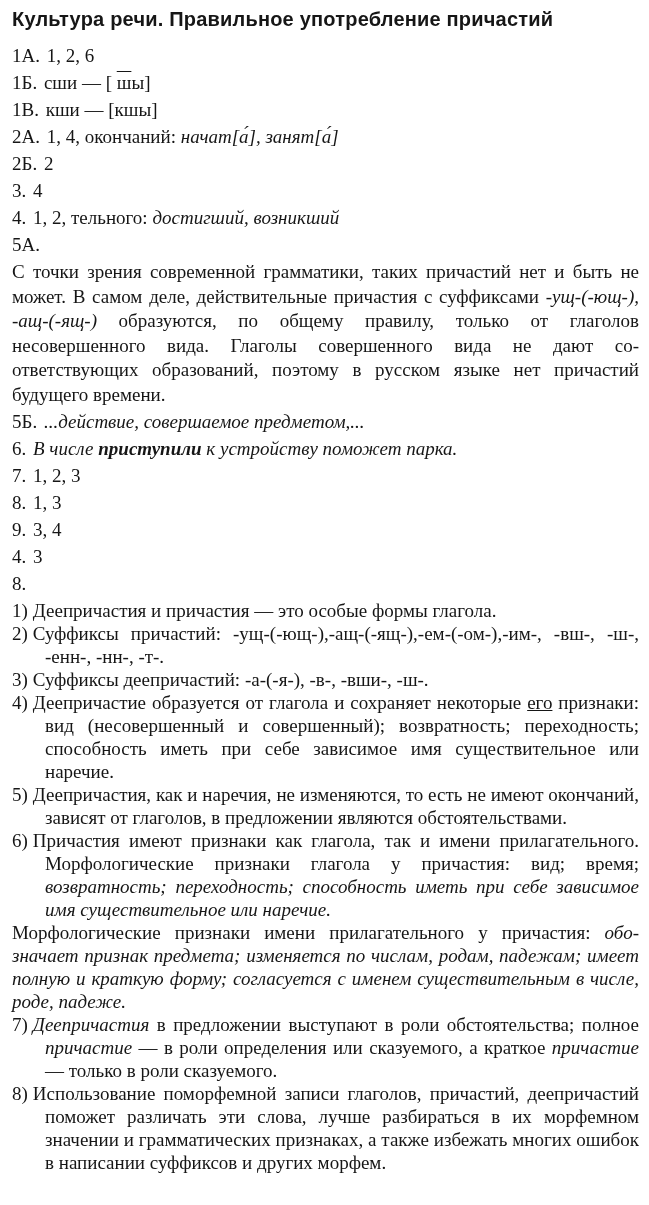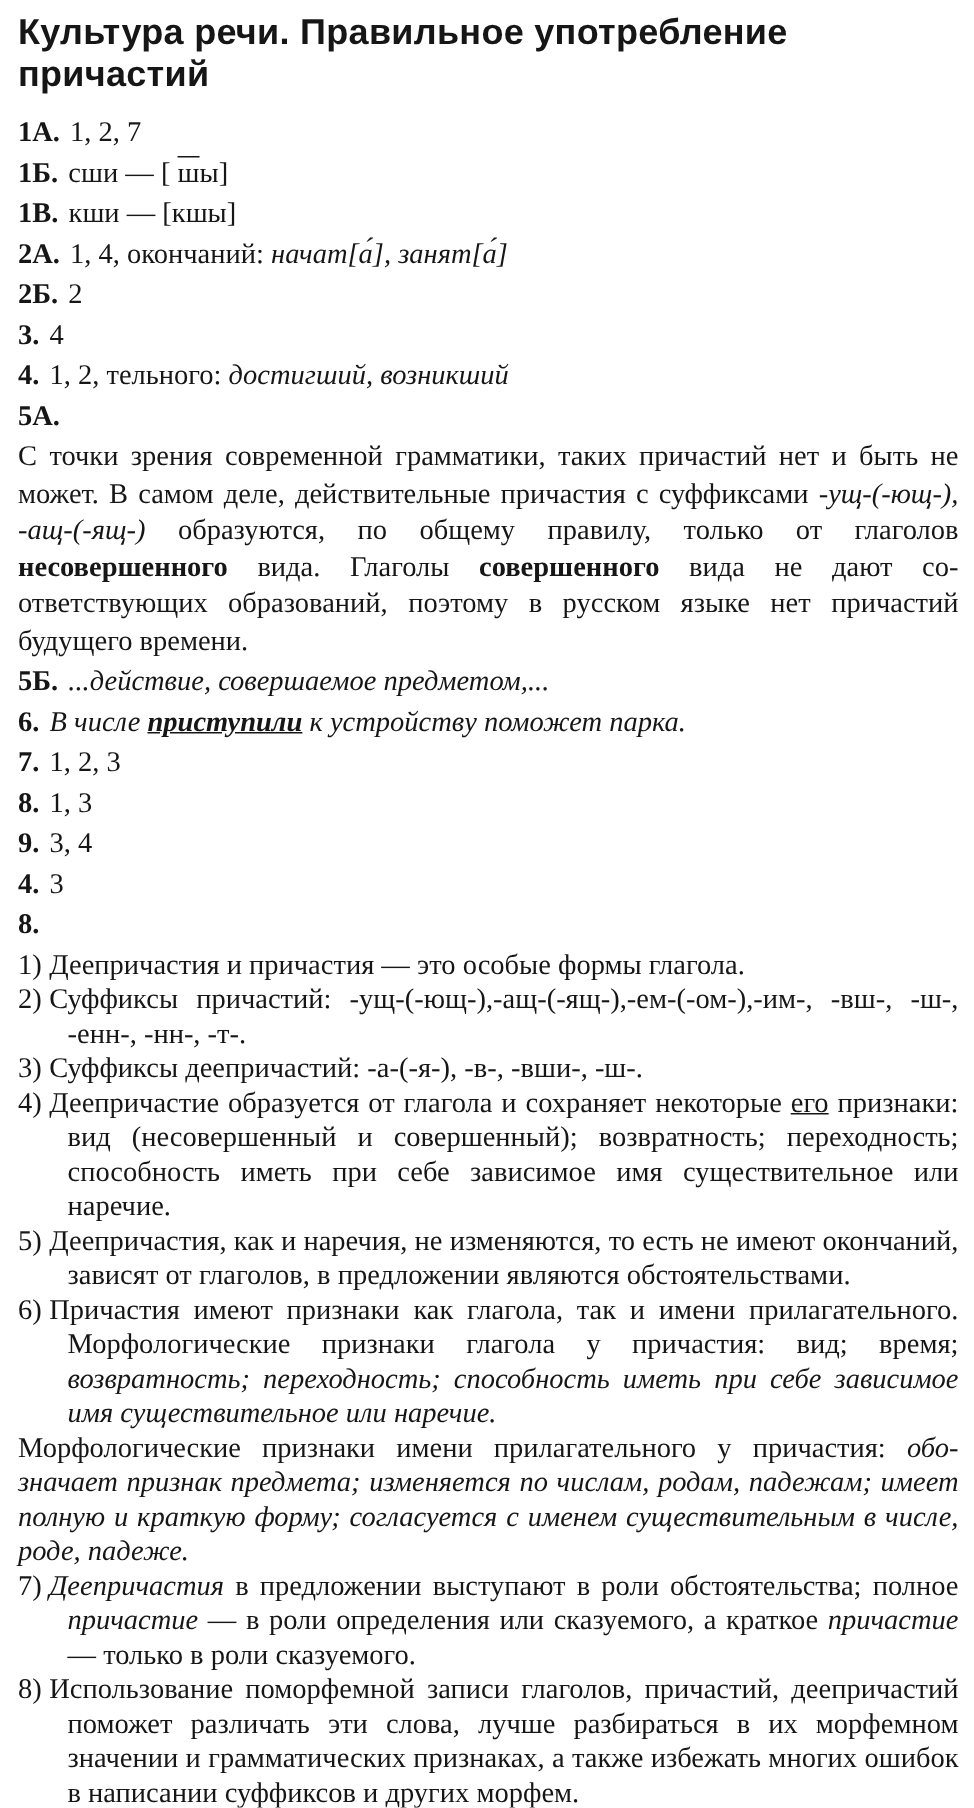--- a/index.html
+++ b/index.html
@@ -9,21 +9,21 @@
     height: 1205px;
     overflow: hidden;
     color: #161616;
     font-family: "Liberation Serif", "DejaVu Serif", serif;
     font-size: 19px;
     padding: 6px 10px 0 12px;
   }
   .page-title {
     font-family: "Liberation Sans", "DejaVu Sans", sans-serif;
     font-weight: 700;
-    font-size: 24px;
+    font-size: 20px;
     letter-spacing: 0.2px;
     margin: 2px 0 13px 0;
   }
   .ans {
     line-height: 24px;
     margin-bottom: 3px;
     white-space: nowrap;
   }
   .para {
     text-align: justify;
@@ -33,34 +33,34 @@
   .hang {
     text-align: justify;
     line-height: 23px;
     padding-left: 33px;
     text-indent: -33px;
   }
   .flush {
     text-align: justify;
     line-height: 23px;
   }
-  .b  { font-weight: bold; }
+  .b  { font-weight: normal; }
   .i  { font-style: italic; }
-  .bi { font-weight: bold; font-style: italic; text-decoration: underline; }
+  .bi { font-weight: bold; font-style: italic; }
   .u  { text-decoration: underline; margin-top: 36px; }
   .ov { text-decoration: overline; }
-  .lbl { font-weight: bold; padding-right: 2px; }
+  .lbl { font-weight: normal; padding-right: 2px; }
   .num { padding-right: 5px; }
 </style>
 </head>
 <body style="background: rgb(255, 255, 255); color: rgb(22, 22, 22);">
 
 <div class="page-title">Культура речи. Правильное употребление причастий</div>
 
-<div class="ans"><span class="lbl">1А.</span> <span>1, 2, 7</span></div>
+<div class="ans"><span class="lbl">1А.</span> <span>1, 2, 6</span></div>
 
 <div class="ans"><span class="lbl">1Б.</span> <span>сши — [ </span><span class="ov">ш</span><span>ы]</span></div>
 
 <div class="ans"><span class="lbl">1В.</span> <span>кши — [кшы]</span></div>
 
 <div class="ans"><span class="lbl">2А.</span> <span>1, 4, окончаний: </span><span class="i">начат[а́], занят[а́]</span></div>
 
 <div class="ans"><span class="lbl">2Б.</span> <span>2</span></div>
 
 <div class="ans"><span class="lbl">3.</span> <span>4</span></div>

